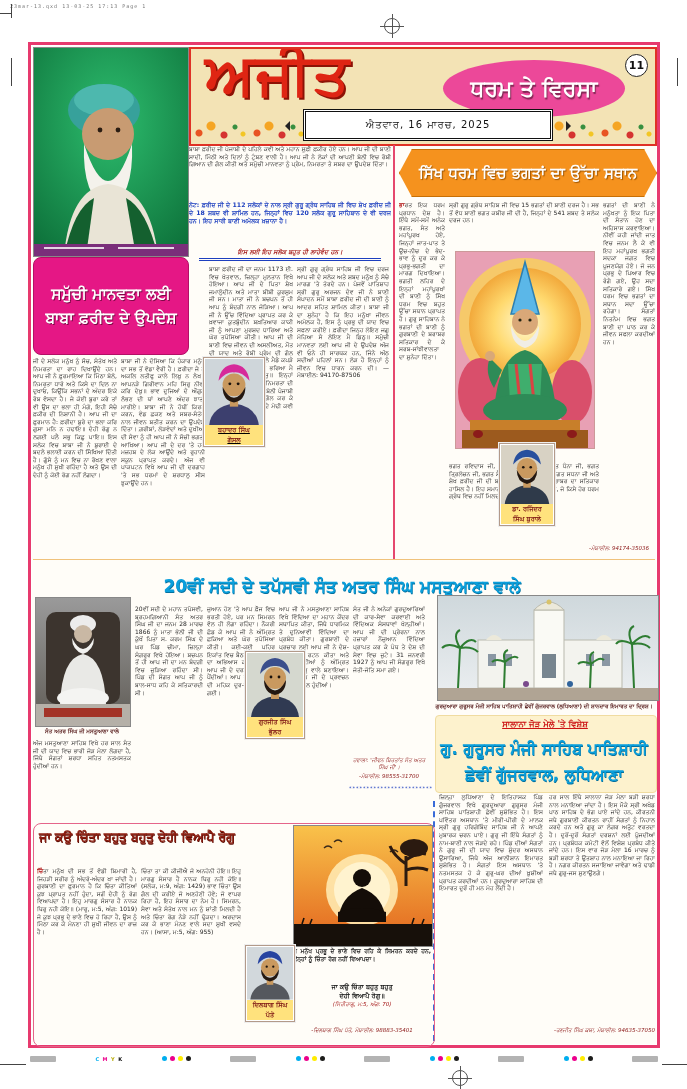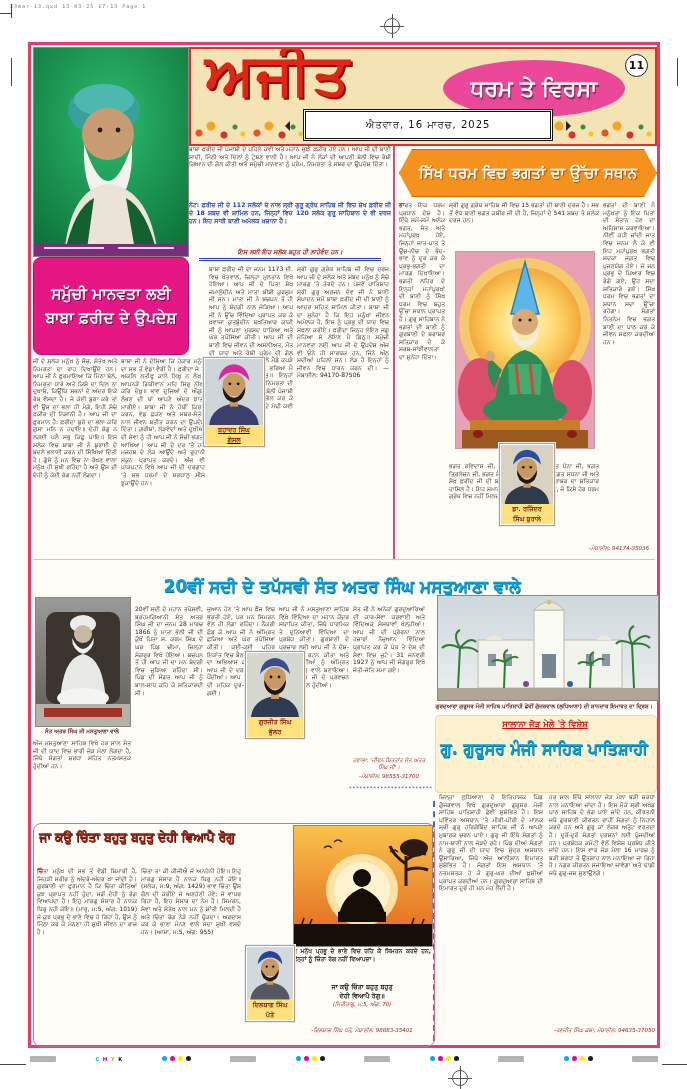--- a/index.html
+++ b/index.html
@@ -298,20 +298,21 @@
         <circle cx="88" cy="88" r="3" fill="#7a4a8c"></circle>
           <circle cx="132" cy="88" r="3" fill="#31649c"></circle>
       </svg>
     </div>
     <div class="cap" style="left:400px;top:657px;width:226px;height:11px;font-size:5.5px;">ਗੁਰਦੁਆਰਾ ਗੁਰੂਸਰ ਮੰਜੀ ਸਾਹਿਬ ਪਾਤਿਸ਼ਾਹੀ ਛੇਵੀਂ ਗੁੱਜਰਵਾਲ (ਲੁਧਿਆਣਾ) ਦੀ ਸ਼ਾਨਦਾਰ ਇਮਾਰਤ ਦਾ ਦ੍ਰਿਸ਼।</div>
 
     <div class="yellow-band" style="left:404px;top:670px;width:220px;height:76px;"></div>
     <div class="kick" style="left:406px;top:674px;width:216px;font-size:8.5px;">ਸਾਲਾਨਾ ਜੋੜ ਮੇਲੇ 'ਤੇ ਵਿਸ਼ੇਸ਼</div>
     <div class="blue-head" style="left:402px;top:691px;width:222px;font-size:16px;line-height:26px;">
       <span style="display:block">ਗੁ. ਗੁਰੂਸਰ ਮੰਜੀ ਸਾਹਿਬ ਪਾਤਿਸ਼ਾਹੀ</span>
+      <span style="display:block">ਛੇਵੀਂ ਗੁੱਜਰਵਾਲ, ਲੁਧਿਆਣਾ</span>
     </div>
 
     <div class="bodytxt" style="left:408px;top:748px;width:104px;height:240px;">ਜ਼ਿਲ੍ਹਾ ਲੁਧਿਆਣਾ ਦੇ ਇਤਿਹਾਸਕ ਪਿੰਡ ਗੁੱਜਰਵਾਲ ਵਿਖੇ ਗੁਰਦੁਆਰਾ ਗੁਰੂਸਰ ਮੰਜੀ ਸਾਹਿਬ ਪਾਤਿਸ਼ਾਹੀ ਛੇਵੀਂ ਸੁਸ਼ੋਭਿਤ ਹੈ। ਇਸ ਪਵਿੱਤਰ ਅਸਥਾਨ 'ਤੇ ਮੀਰੀ-ਪੀਰੀ ਦੇ ਮਾਲਕ ਸ੍ਰੀ ਗੁਰੂ ਹਰਿਗੋਬਿੰਦ ਸਾਹਿਬ ਜੀ ਨੇ ਆਪਣੇ ਮੁਬਾਰਕ ਚਰਨ ਪਾਏ। ਗੁਰੂ ਜੀ ਇੱਥੇ ਸੰਗਤਾਂ ਨੂੰ ਨਾਮ-ਬਾਣੀ ਨਾਲ ਜੋੜਦੇ ਰਹੇ। ਪਿੰਡ ਦੀਆਂ ਸੰਗਤਾਂ ਨੇ ਗੁਰੂ ਜੀ ਦੀ ਯਾਦ ਵਿਚ ਸੁੰਦਰ ਅਸਥਾਨ ਉਸਾਰਿਆ, ਜਿੱਥੇ ਅੱਜ ਆਲੀਸ਼ਾਨ ਇਮਾਰਤ ਸੁਸ਼ੋਭਿਤ ਹੈ। ਸੰਗਤਾਂ ਇਸ ਅਸਥਾਨ 'ਤੇ ਨਤਮਸਤਕ ਹੋ ਕੇ ਗੁਰੂ-ਘਰ ਦੀਆਂ ਖ਼ੁਸ਼ੀਆਂ ਪ੍ਰਾਪਤ ਕਰਦੀਆਂ ਹਨ। ਗੁਰਦੁਆਰਾ ਸਾਹਿਬ ਦੀ ਇਮਾਰਤ ਦੂਰੋਂ ਹੀ ਮਨ ਮੋਹ ਲੈਂਦੀ ਹੈ।</div>
     <div class="bodytxt" style="left:518px;top:748px;width:106px;height:228px;">ਹਰ ਸਾਲ ਇੱਥੇ ਸਾਲਾਨਾ ਜੋੜ ਮੇਲਾ ਬੜੀ ਸ਼ਰਧਾ ਨਾਲ ਮਨਾਇਆ ਜਾਂਦਾ ਹੈ। ਇਸ ਮੌਕੇ ਸ੍ਰੀ ਅਖੰਡ ਪਾਠ ਸਾਹਿਬ ਦੇ ਭੋਗ ਪਾਏ ਜਾਂਦੇ ਹਨ, ਕੀਰਤਨੀ ਜਥੇ ਗੁਰਬਾਣੀ ਕੀਰਤਨ ਰਾਹੀਂ ਸੰਗਤਾਂ ਨੂੰ ਨਿਹਾਲ ਕਰਦੇ ਹਨ ਅਤੇ ਗੁਰੂ ਕਾ ਲੰਗਰ ਅਤੁੱਟ ਵਰਤਦਾ ਹੈ। ਦੂਰੋਂ-ਦੂਰੋਂ ਸੰਗਤਾਂ ਦਰਸ਼ਨਾਂ ਲਈ ਪੁੱਜਦੀਆਂ ਹਨ। ਪ੍ਰਬੰਧਕ ਕਮੇਟੀ ਵੱਲੋਂ ਵਿਸ਼ੇਸ਼ ਪ੍ਰਬੰਧ ਕੀਤੇ ਜਾਂਦੇ ਹਨ। ਇਸ ਵਾਰ ਜੋੜ ਮੇਲਾ 16 ਮਾਰਚ ਨੂੰ ਬੜੀ ਸ਼ਰਧਾ ਤੇ ਉਤਸ਼ਾਹ ਨਾਲ ਮਨਾਇਆ ਜਾ ਰਿਹਾ ਹੈ। ਨਗਰ ਕੀਰਤਨ ਸਜਾਇਆ ਜਾਵੇਗਾ ਅਤੇ ਢਾਡੀ ਜਥੇ ਗੁਰੂ-ਜਸ ਸੁਣਾਉਣਗੇ।</div>
 
     <div class="ital" style="left:448px;top:982px;width:176px;height:12px;text-align:right;">-ਰਣਜੀਤ ਸਿੰਘ ਕਥਾ, ਮੋਬਾਈਲ: 94635-37050</div>
 
     <div class="dash-div" style="left:402px;top:756px;height:240px;"></div>
 
     <div class="chinta-box"></div>

